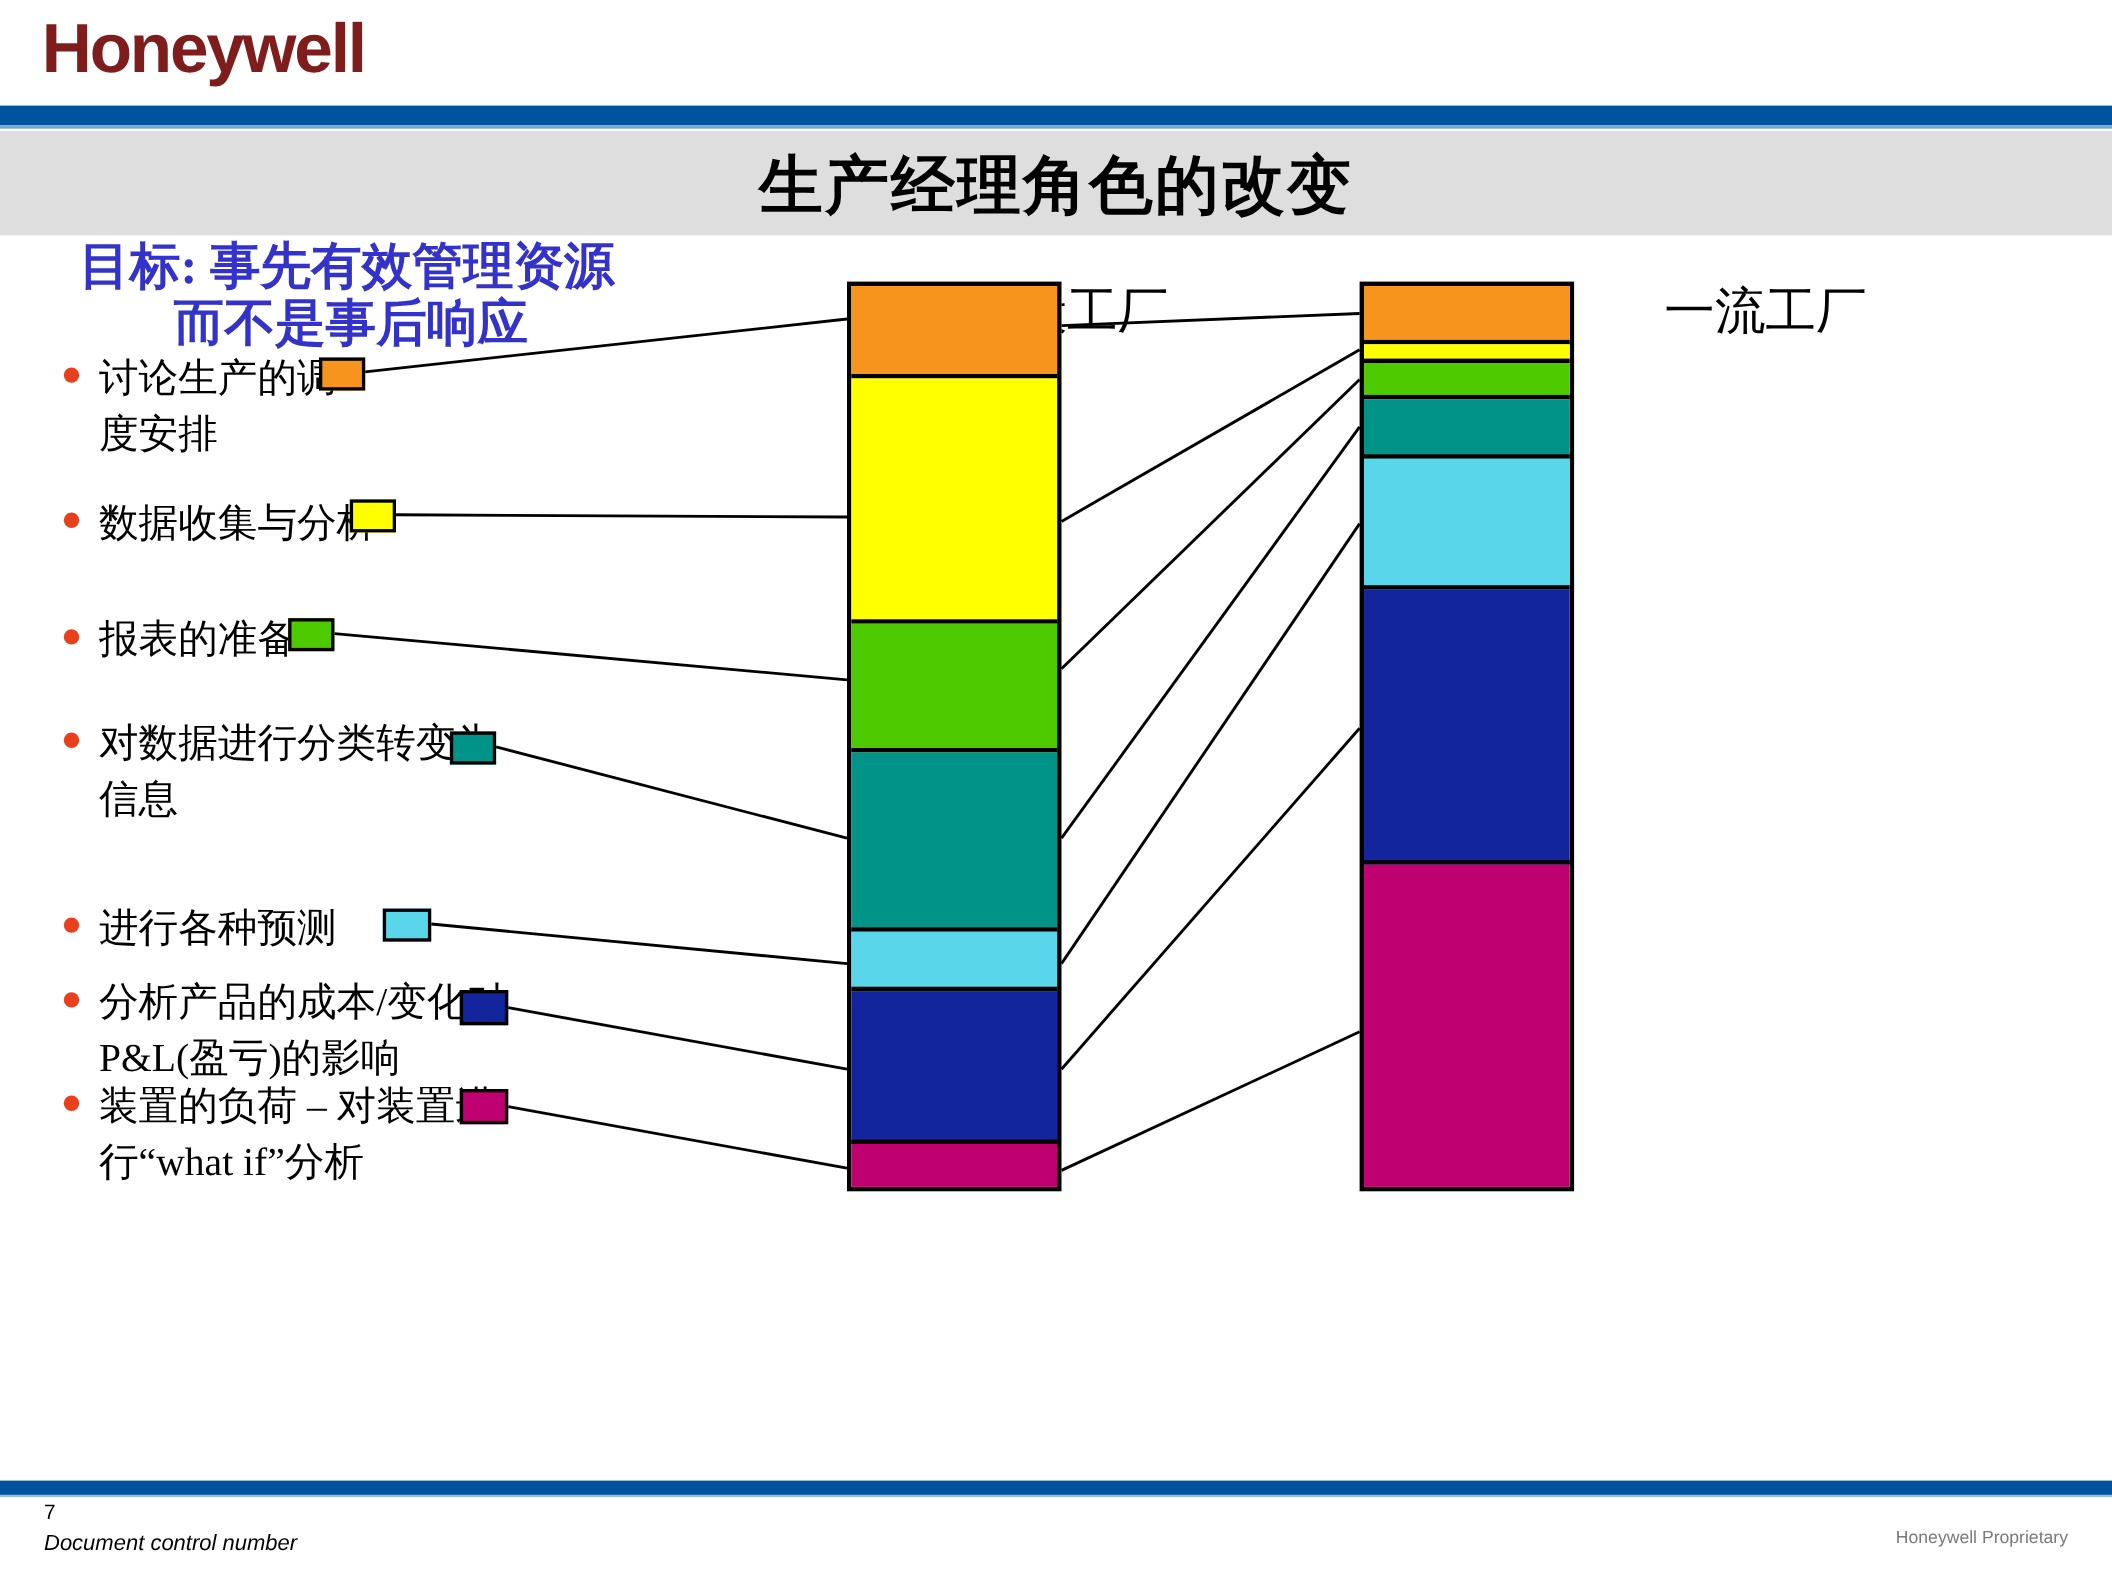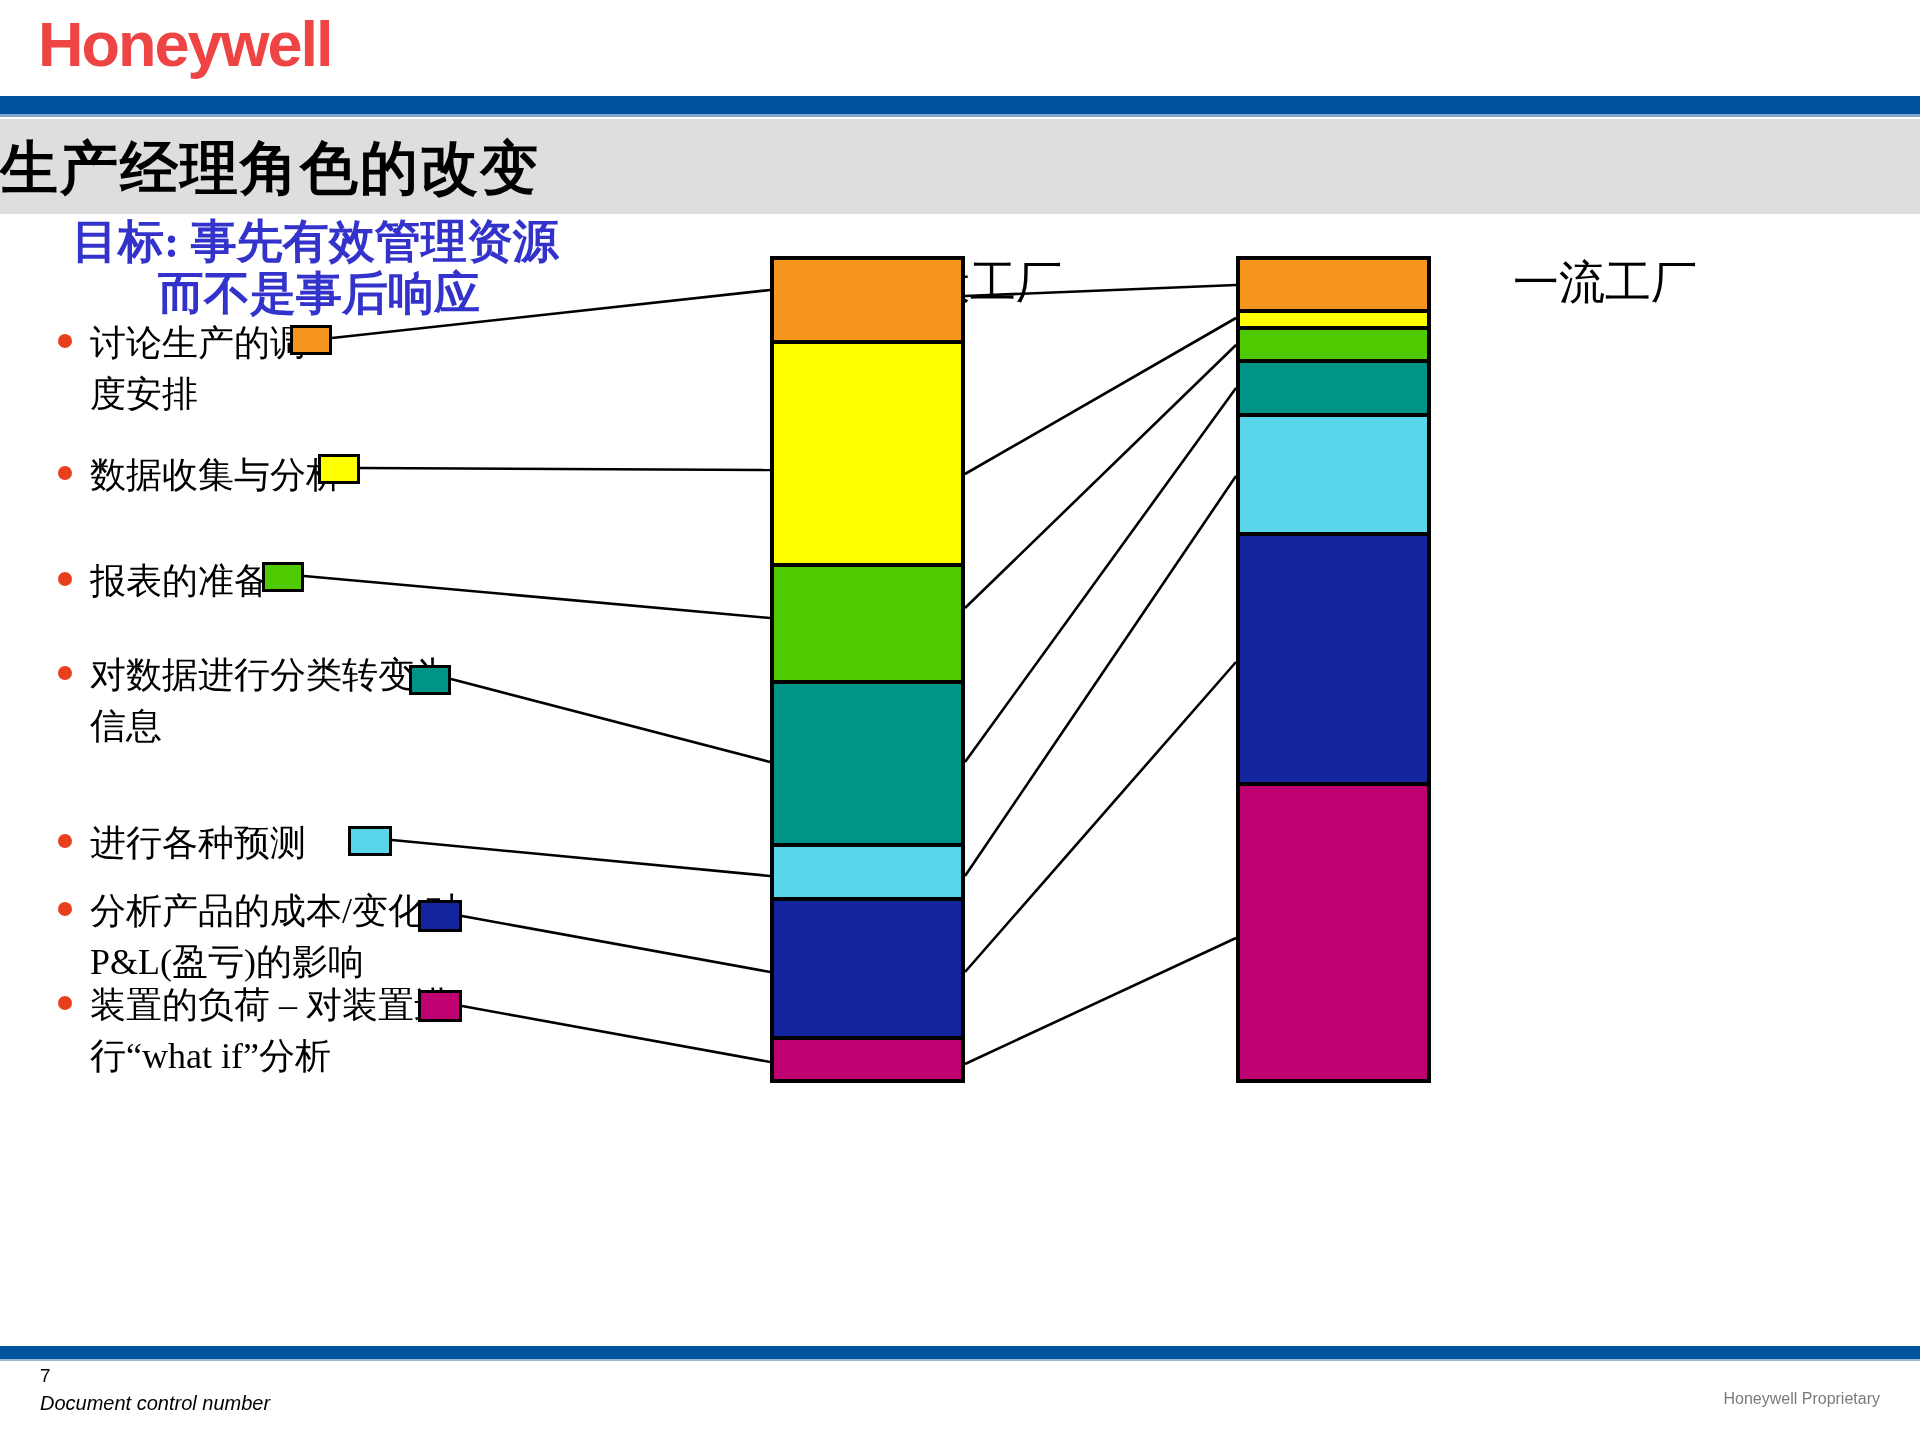--- a/index.html
+++ b/index.html
@@ -7,27 +7,27 @@
     width:1920px;height:1440px;position:relative;overflow:hidden;
     background:#ffffff;
     font-family:"Liberation Serif","DejaVu Serif",serif;
   }
   
   #brand-bar{position:absolute;left:0;top:0;width:1920px;height:105px;background:#ffffff;}
   #logo{
     position:absolute;left:38px;top:13px;
     font-family:"Liberation Sans","DejaVu Sans",sans-serif;
     font-weight:bold;font-size:63px;letter-spacing:-2px;
-    color:#ef4444;line-height:1;
+    color:#7f1d1d;line-height:1;
   }
   #blue-rule{position:absolute;left:0;top:96px;width:1920px;height:18px;background:#00539f;}
   #blue-rule-thin{position:absolute;left:0;top:114px;width:1920px;height:3px;background:#7fa7cc;}
   #title-band{position:absolute;left:0;top:119px;width:1920px;height:95px;background:#dedede;}
   #title-text{
-    position:absolute;left:0;top:130px;width:1920px;text-align:left;
+    position:absolute;left:0;top:130px;width:1920px;text-align:center;
     font-family:"Liberation Sans","DejaVu Sans",sans-serif;
     font-weight:bold;font-size:58px;color:#000000;letter-spacing:2px;
   }
 
   
   #goal{
     position:absolute;left:72px;top:216px;width:520px;
     color:#3333cc;font-size:46px;font-weight:bold;line-height:1.12;
     font-family:"Liberation Serif","DejaVu Serif",serif;
   }

